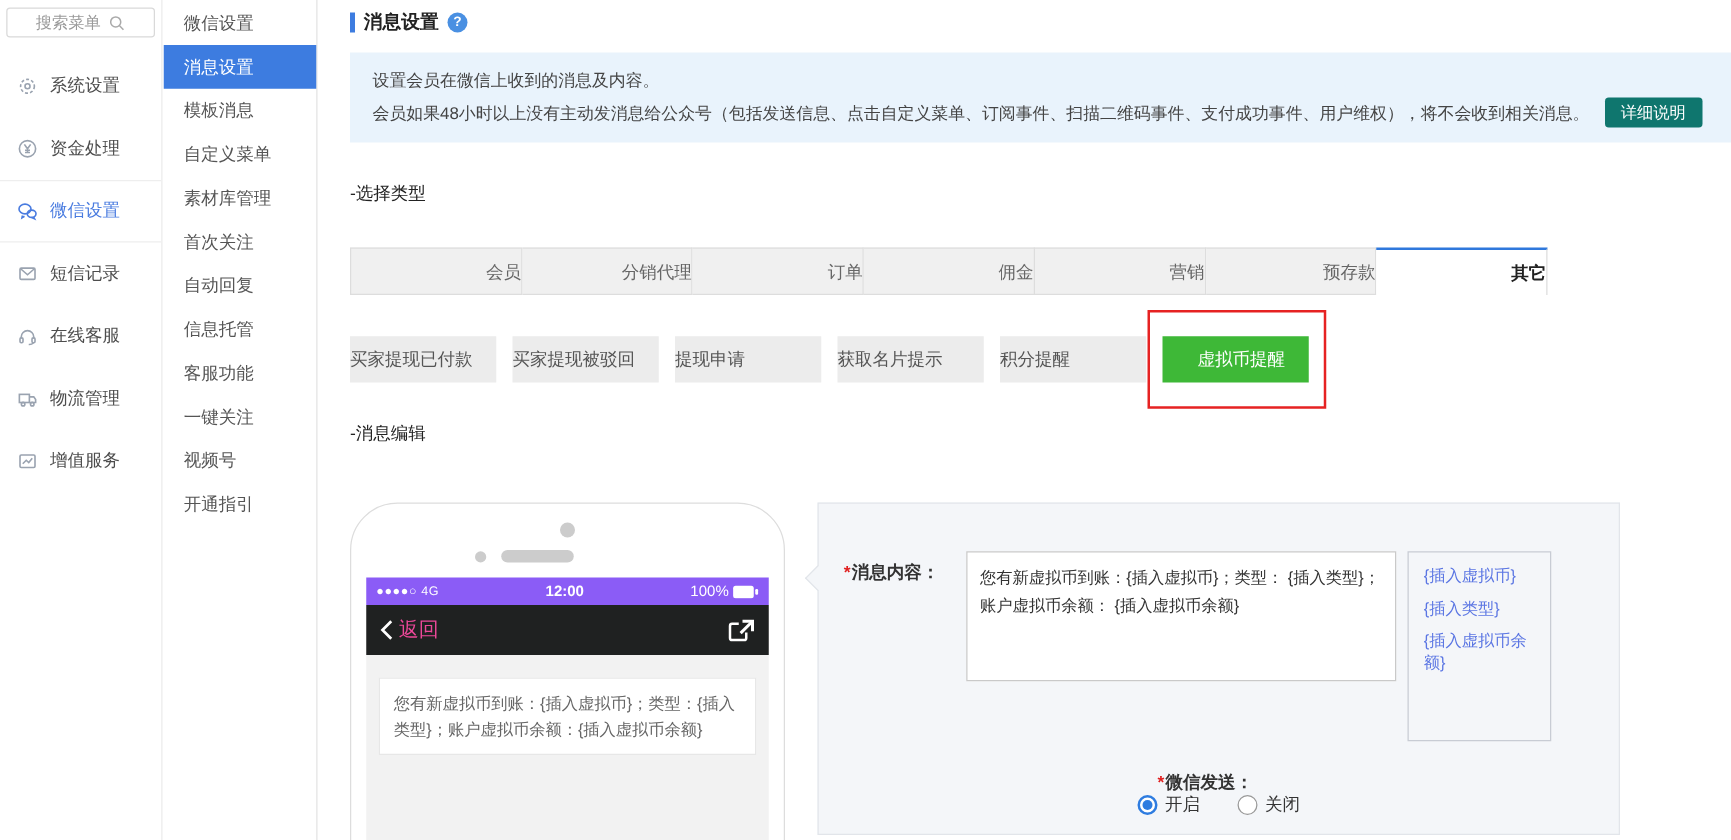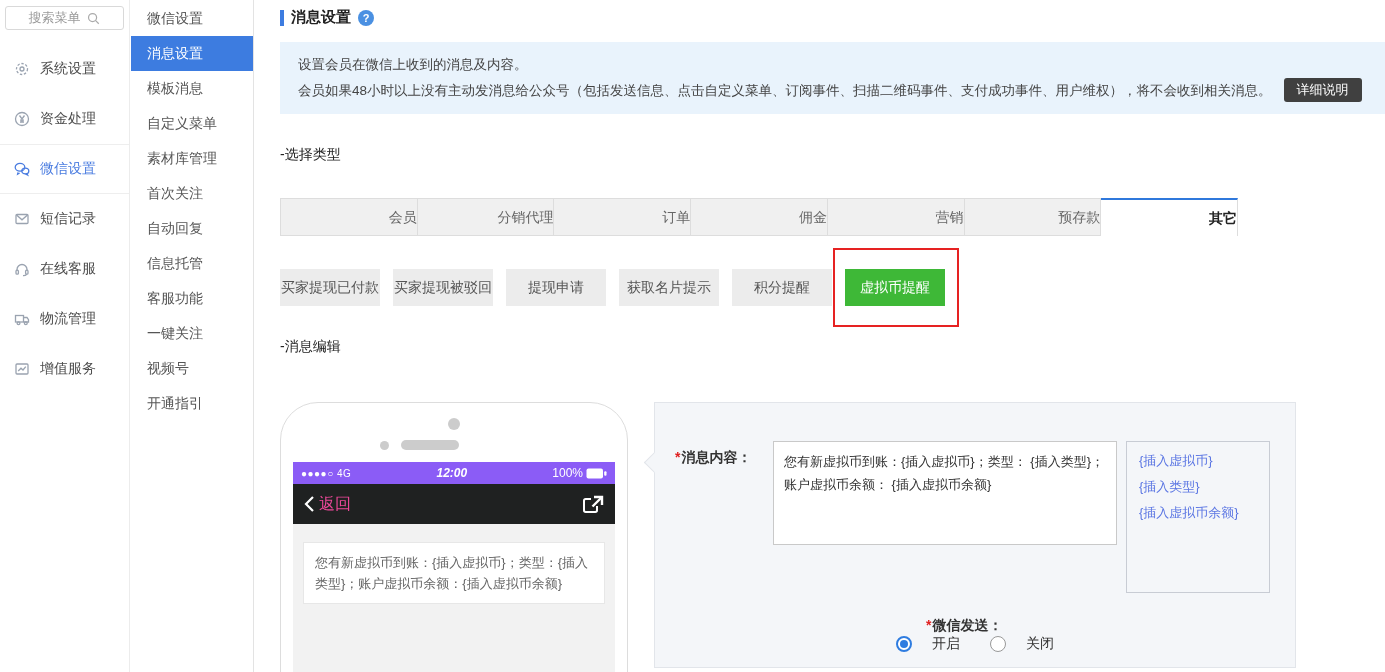--- a/index.html
+++ b/index.html
@@ -29,77 +29,77 @@
   .main { position:absolute; left:254px; top:0; width:1131px; height:672px; padding:8px 0 0 26px; }
 
   .page-title-row { display:flex; align-items:center; gap:7px; }
   .title-bar { width:4px; height:16px; background:#3d7ce0; }
   .page-title { font-size:15px; font-weight:bold; color:#222; }
   .help-icon { width:16px; height:16px; border-radius:50%; background:#4a90e2; color:#fff;
     font-size:11px; font-weight:bold; display:inline-flex; align-items:center; justify-content:center; cursor:pointer; }
   .help-icon::after { content:"?"; }
 
   .notice { margin-top:15px; background:#e9f3fc; padding:10px 18px; font-size:13.5px; color:#444; line-height:26px; }
-  .notice-btn { display:inline-block; margin-left:12px; background:#404040; color:#fff; font-size:13px;
+  .notice-btn { display:inline-block; margin-left:12px; background:#0f766e; color:#fff; font-size:13px;
     padding:3px 13px; border-radius:3px; border:none; cursor:pointer; vertical-align:1px; }
 
   .section-label { margin-top:32px; font-size:14px; font-weight:normal; color:#222; }
 
   .tabbar { margin-top:34px; width:958px; display:flex; }
   .tab { flex:1; height:38px; line-height:36px; text-align:right; font-size:14px; color:#666;
     background:#f0f0f0; border:1px solid #ddd; border-left:none; cursor:pointer; }
   .tab:first-child { border-left:1px solid #ddd; }
   .tab.active { background:#fff; border-top:2px solid #2f78dc; border-bottom:none; color:#222; font-weight:bold; }
 
   .type-buttons { margin-top:33px; display:flex; gap:13px; }
-  .type-btn { width:100px; height:37px; line-height:37px; text-align:center; font-size:14px;
+  .type-btn { width:117px; height:37px; line-height:37px; text-align:left; font-size:14px;
     background:#ececec; color:#555; border:none; cursor:pointer; }
-  .type-btn.selected { background:#3eb837; color:#fff; }
+  .type-btn.selected { background:#3eb837; color:#fff;padding-left:28px; }
   .hl-wrap { position:relative; }
   .hl-box { position:absolute; left:-12px; right:-14px; top:-21px; bottom:-21px;
     border:2px solid #e62222; pointer-events:none; }
 
   .editor-row { margin-top:46px; display:flex; }
 
   
   .phone { width:348px; height:310px; border:1px solid #ddd; border-radius:38px 38px 0 0; background:#fff; }
   .cam-dot { width:12px; height:12px; border-radius:50%; background:#ccc; margin:15px auto 0; }
   .speaker-row { display:flex; align-items:center; justify-content:center; gap:12px; margin-top:10px; }
   .speaker-dot { width:9px; height:9px; border-radius:50%; background:#ccc; margin-left:-70px; }
   .speaker-bar { width:58px; height:10px; border-radius:5px; background:#ccc; }
   .screen { margin:12px 12px 0 12px; }
   .status-bar { background:#8b5cf6; height:22px; display:flex; align-items:center; justify-content:space-between;
     padding:0 8px; color:#fff; font-size:12px; }
   .net { font-size:10px; letter-spacing:0.5px; }
-  .time { font-weight:bold;font-style:italic; }
+  .time { font-weight:bold; }
   .batt-wrap { display:flex; align-items:center; gap:3px; font-size:12px; }
   .phone-nav { background:#1f2121; height:40px; display:flex; align-items:center; justify-content:space-between; padding:0 10px; }
   .back-btn { color:#ec4899; font-size:16px; display:flex; align-items:center; gap:4px; }
   .screen-body { background:#f2f2f2; height:210px; }
   .msg-card { margin:0 10px; position:relative; top:18px; background:#fff; border:1px solid #e7e7e7;
     padding:9px 11px; font-size:13px; color:#666; line-height:21px; }
 
   
   .form-panel { width:642px; height:266px; margin-left:26px; background:#f4f6f9; border:1px solid #e2e5ea;
     position:relative; padding:38px 20px 0 20px; }
   .form-panel::before { content:""; position:absolute; left:-8px; top:52px; width:14px; height:14px;
     background:#f4f6f9; border-left:1px solid #e2e5ea; border-bottom:1px solid #e2e5ea; transform:rotate(45deg); }
   .form-row { display:flex; }
   .form-label { width:98px; font-size:14px; font-weight:bold; color:#333; padding-top:8px; flex-shrink:0; }
   .req { color:#e02020; margin-right:1px; }
   .content-textarea { width:344px; height:104px; background:#fff; border:1px solid #c9c9c9;
     padding:8px 10px; font-size:13px; color:#333; line-height:23px; resize:none;
     font-family:"Liberation Sans","DejaVu Sans",sans-serif; }
-  .insert-box { margin-left:9px; width:144px; height:152px; border:1px solid #c8ccd4; padding:10px 12px; }
+  .insert-box { margin-left:9px; width:115px; height:152px; border:1px solid #c8ccd4; padding:10px 12px; }
   .insert-link { display:block; color:#5b76e3; font-size:13px; line-height:17px; margin-bottom:9px;
     text-decoration:none; cursor:pointer; }
   .send-row { margin-top:24px; display:flex; align-items:center;flex-direction:column; }
   .send-row .form-label { padding-top:0; }
   .radio-group { display:flex; align-items:center; gap:30px; font-size:14px; color:#333; }
-  .radio-opt { display:flex; align-items:center; gap:20px; cursor:pointer; }
+  .radio-opt { display:flex; align-items:center; gap:6px; cursor:pointer; }
   .radio { width:16px; height:16px; border-radius:50%; border:1px solid #999; background:#fff; position:relative; }
   .radio.checked { border:2px solid #2e7ce0; }
   .radio.checked::after { content:""; position:absolute; left:50%; top:50%; transform:translate(-50%,-50%);
     width:8px; height:8px; border-radius:50%; background:#2e7ce0; }
 </style>
 </head>
 <body>
 
 <div class="sidebar-primary">
   <div class="search-box">

